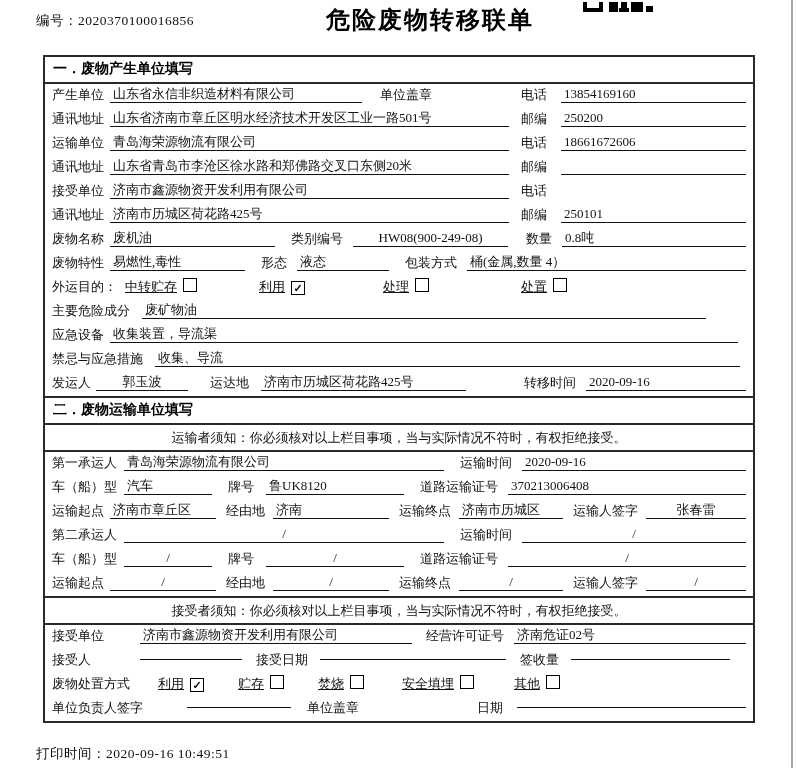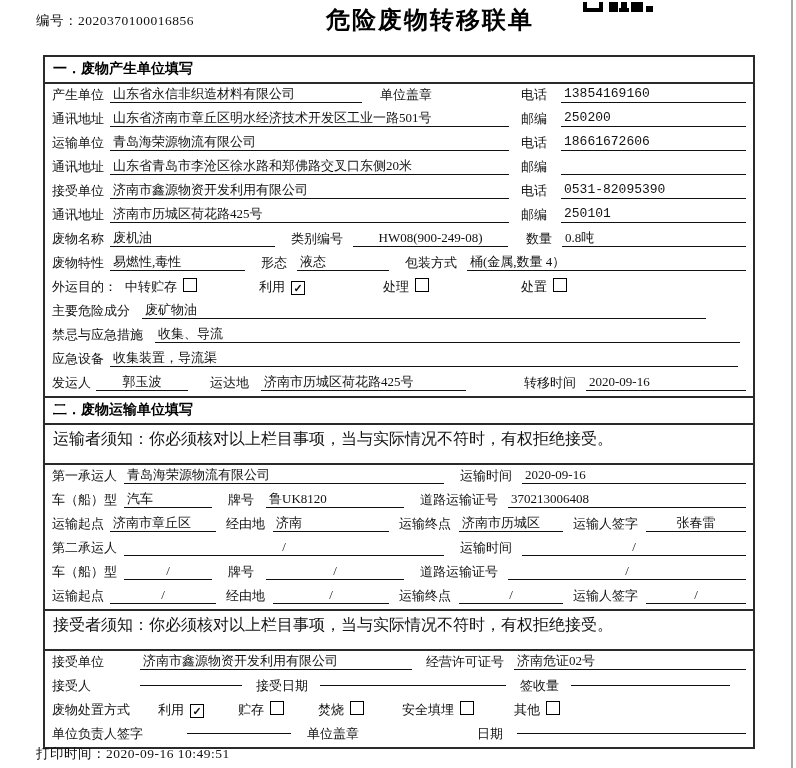--- a/index.html
+++ b/index.html
@@ -21,44 +21,44 @@
     position:absolute;left:43px;top:55px;width:712px;
     border:2px solid #2a2a2a;box-sizing:border-box;background:#fff;
   }
   .sec + .sec{border-top:2px solid #2a2a2a;}
   .sec-title{
     font-family:"Liberation Sans","DejaVu Sans",sans-serif;
     font-weight:bold;font-size:14px;padding:3px 8px 4px 8px;
     border-bottom:2px solid #2a2a2a;color:#000;
   }
   .notice{
-    padding:4px 8px 13px 8px;border-bottom:2px solid #2a2a2a;font-size:16px;
+    padding:4px 8px 3px 8px;border-bottom:2px solid #2a2a2a;font-size:13px;text-align:center;
   }
   .row{
     display:flex;align-items:center;height:24px;
     padding:0 7px 3px 7px;box-sizing:border-box;
   }
   .lbl{white-space:nowrap;line-height:16px;flex-shrink:0;}
   .u{
     border-bottom:1px solid #111;line-height:16px;white-space:nowrap;
     padding:0 3px;overflow:hidden;box-sizing:border-box;flex-shrink:0;
   }
   .fill{flex:1 1 auto;}
   .ctr{text-align:center;}
   .right{margin-left:auto;display:flex;width:225px;align-items:flex-end;flex-shrink:0;}
   .right .lbl{width:34px;margin-right:6px;font-family:Liberation Serif, serif;}
-  .right .u{flex:1 1 auto;font-family:Liberation Mono, monospace;}
+  .right .u{flex:1 1 auto;}
   .c1{width:58px;}
   .cb{
     display:inline-block;width:12px;height:12px;border:1px solid #000;
     margin-left:6px;text-align:center;line-height:12px;font-size:11px;
     vertical-align:-1px;
   }
   .cb i{font-style:normal;font-weight:bold;}
-  .opt{white-space:nowrap;line-height:16px;}
+  .opt{white-space:nowrap;line-height:16px;text-decoration:underline;}
   .footer{position:absolute;left:36px;top:745px;font-size:13.5px;letter-spacing:.5px;}
 </style>
 </head>
 <body>
 
 <div>
 
   <div class="serial"><span>编号：</span><span>2020370100016856</span></div>
 
   <div class="title">危险废物转移联单</div>
@@ -118,21 +118,20 @@
           <span class="lbl">邮编</span>
           <span class="u"></span>
         </span>
       </div>
 
       <div class="row">
         <span class="lbl c1">接受单位</span>
         <span class="u fill" style="margin-right:12px">济南市鑫源物资开发利用有限公司</span>
         <span class="right">
           <span class="lbl">电话</span>
-          <span class="u">0531-82095390</span>
         </span>
       </div>
 
       <div class="row">
         <span class="lbl c1">通讯地址</span>
         <span class="u fill" style="margin-right:12px">济南市历城区荷花路425号</span>
         <span class="right">
           <span class="lbl">邮编</span>
           <span class="u">250101</span>
         </span>
@@ -171,27 +170,27 @@
           <span>处置</span><span class="cb"><i></i></span>
         </span>
       </div>
 
       <div class="row">
         <span class="lbl">主要危险成分</span>
         <span class="u fill" style="margin-left:12px;margin-right:40px">废矿物油</span>
       </div>
 
       <div class="row">
+        <span class="lbl c1">应急设备</span>
+        <span class="u fill" style="margin-right:8px">收集装置，导流渠</span>
+      </div>
+
+      <div class="row">
         <span class="lbl">禁忌与应急措施</span>
         <span class="u fill" style="margin-left:12px;margin-right:6px">收集、导流</span>
-      </div>
-
-      <div class="row">
-        <span class="lbl c1">应急设备</span>
-        <span class="u fill" style="margin-right:8px">收集装置，导流渠</span>
       </div>
 
       <div class="row">
         <span class="lbl" style="width:44px">发运人</span>
         <span class="u ctr" style="width:92px">郭玉波</span>
         <span class="lbl" style="margin-left:22px">运达地</span>
         <span class="u" style="width:205px;margin-left:12px">济南市历城区荷花路425号</span>
         <span class="lbl" style="margin-left:58px">转移时间</span>
         <span class="u fill" style="margin-left:10px">2020-09-16</span>
       </div>

